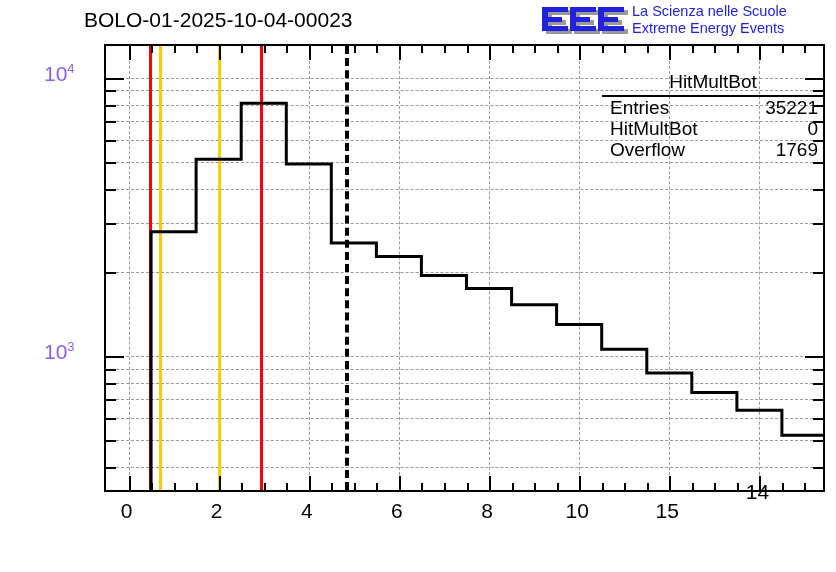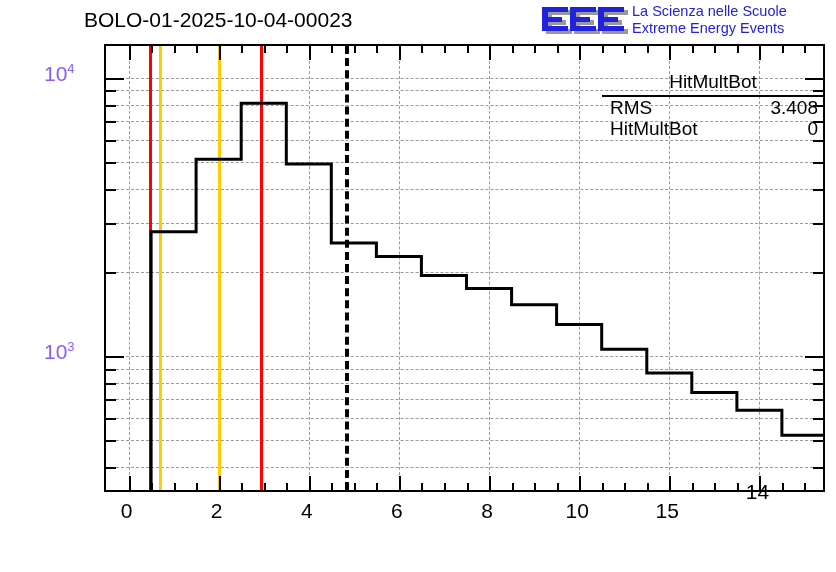--- a/index.html
+++ b/index.html
@@ -278,23 +278,27 @@
   <div class="abs" id="ylabels" style="left:0;top:0;width:836px;height:572px;pointer-events:none;">
       <div class="ylab" style="left: 44px; width: 52px; top: 339.199px;"><span>10</span><sup>3</sup></div>
       <div class="ylab" style="left: 44px; width: 52px; top: 60.7298px;"><span>10</span><sup>4</sup></div>
     </div>
 
 
   <div class="abs" id="stats-box">
     <div id="stats-title">HitMultBot</div>
     <div id="stats-rows">
         <div class="stat-row">
-          <span>RMS</span>
-          <span>3.408</span>
+          <span>Entries</span>
+          <span>35221</span>
         </div>
         <div class="stat-row">
           <span>HitMultBot</span>
           <span>0</span>
         </div>
+        <div class="stat-row">
+          <span>Overflow</span>
+          <span>1769</span>
+        </div>
       </div>
   </div>
 
 </div>
 
 </body></html>

